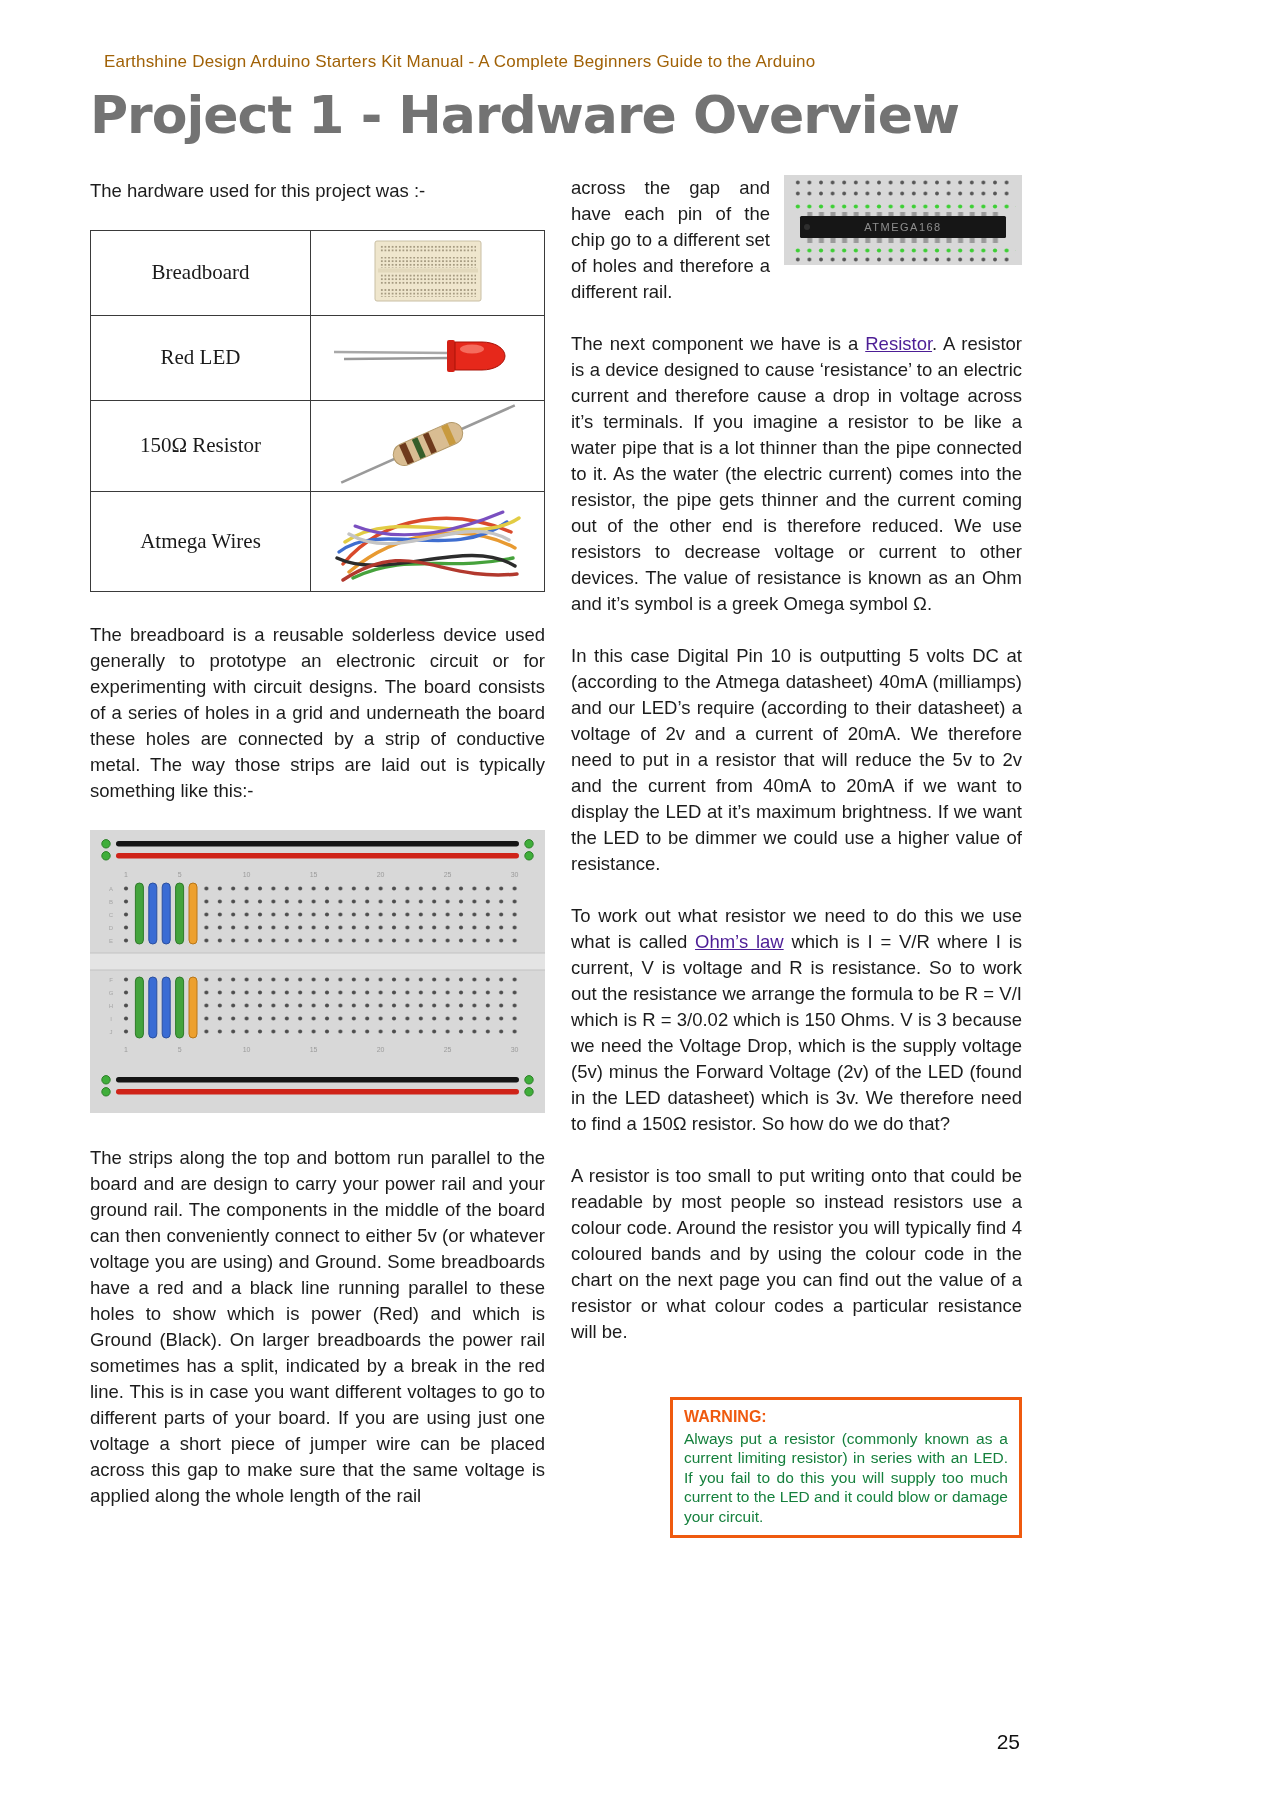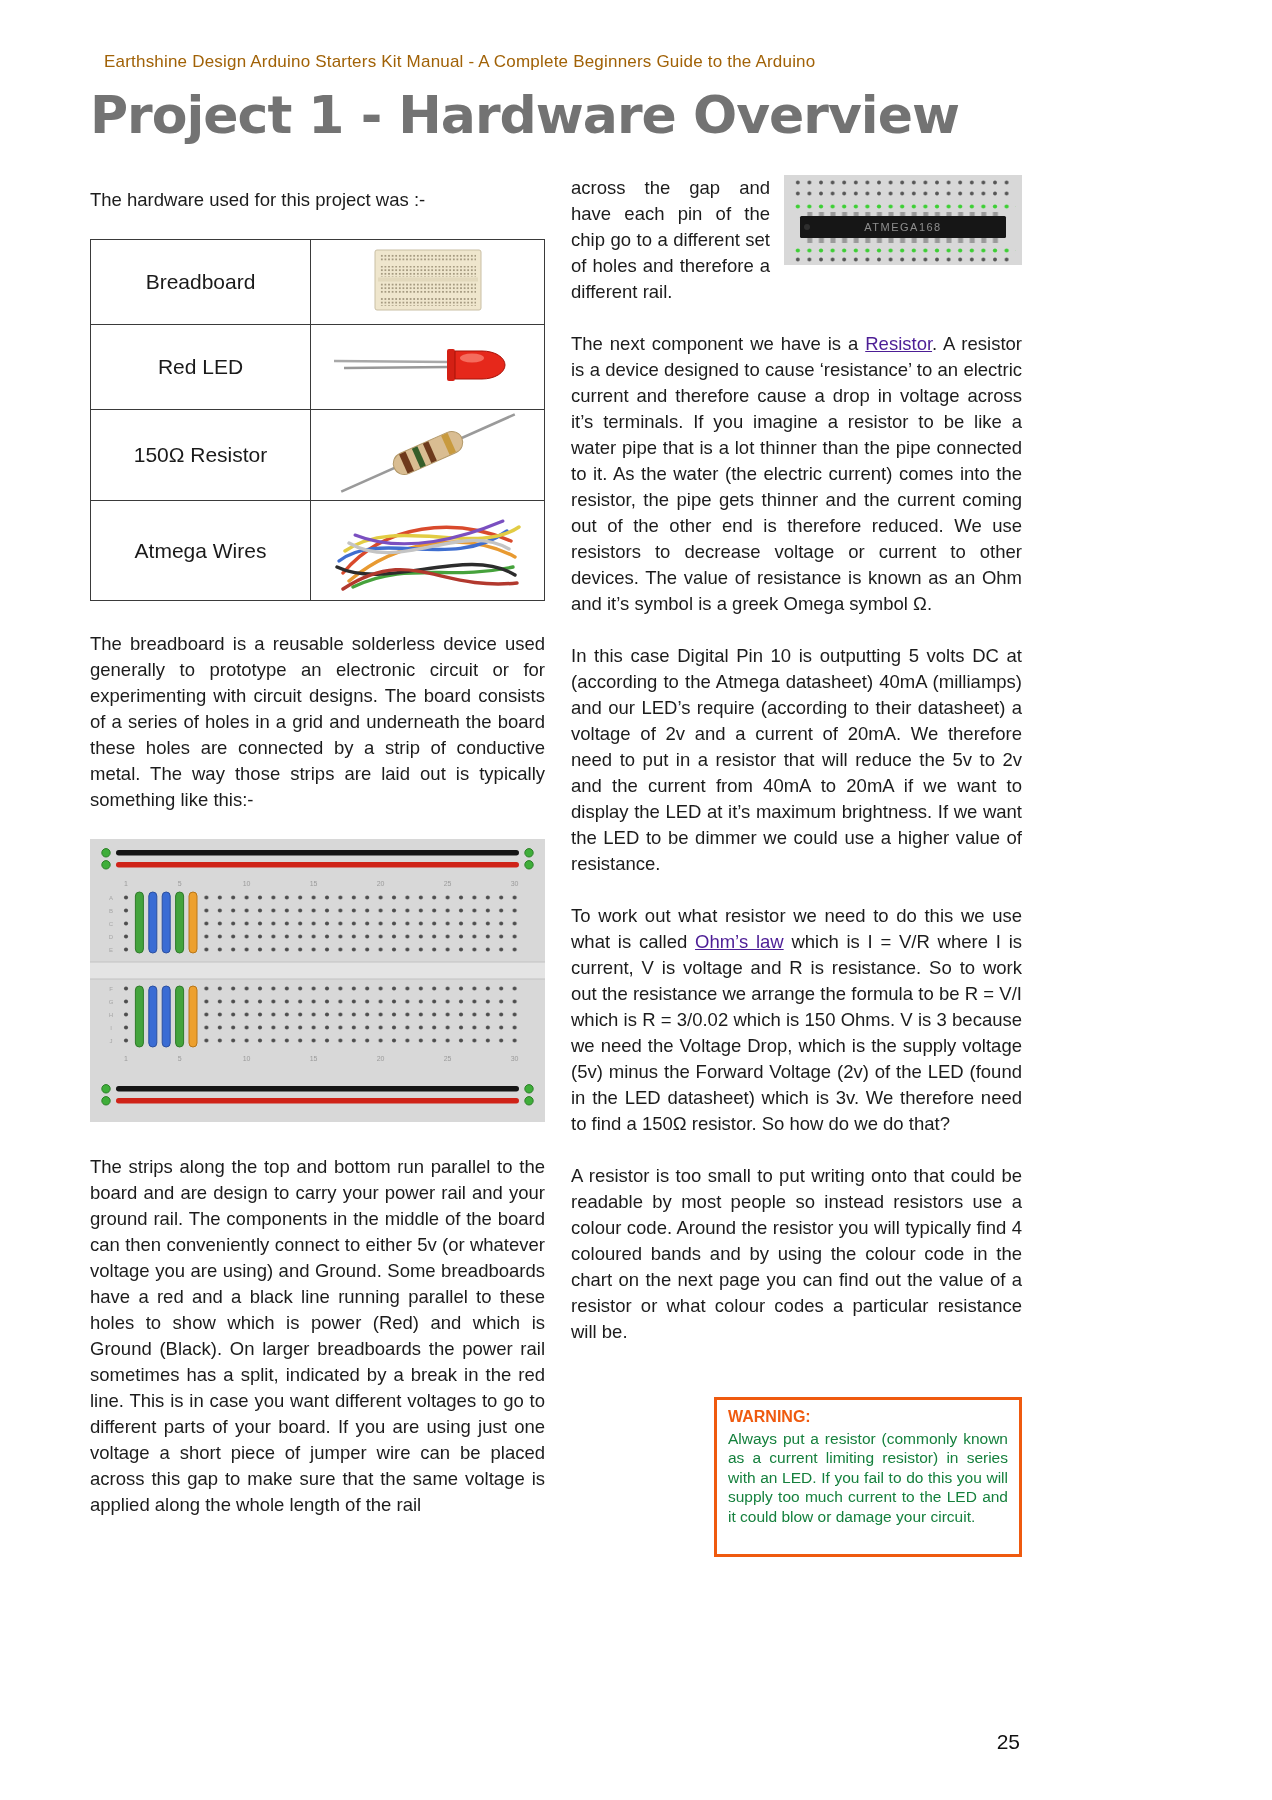--- a/index.html
+++ b/index.html
@@ -37,45 +37,46 @@
     line-height:26px;
     text-align:justify;
     margin-bottom:26px;
   }
   .intro { margin-bottom:22px; }
   
   table.hw-table {
     border-collapse:collapse;
     width:455px;
     margin-bottom:30px;
+    font-family:Liberation Serif, serif;
   }
   table.hw-table td { border:1px solid #3a3a3a; vertical-align:middle; }
   td.hw-label {
     width:220px;
     text-align:center;
     font-size:21px;
     color:#1a1a1a;
   }
   td.hw-img { text-align:center; }
   tr.r1 td, tr.r2 td { height:85px; }
   tr.r3 td { height:88px; }
   tr.r4 td { height:100px; }
   .figure-block { margin-bottom:28px; }
   
   .wrap-block { display:flow-root; margin-bottom:26px; }
   .wrap-block p.body-text { margin-bottom:0; }
   .ic-float { float:right; margin:0 0 6px 14px; }
   a.inline-link { color:#4c1d95; text-decoration:underline; cursor:pointer; }
   
   .warning-box {
-    width:308px;
+    width:352px;
     margin-left:auto;
     margin-top:52px;
     border:3px solid #ef5a0f;
-    padding:8px 11px 28px 11px;
+    padding:8px 11px 9px 11px;
   }
   .warning-title {
     color:#ef5a0f;
     font-weight:bold;
     font-size:16px;
     margin-bottom:3px;
   }
   .warning-body {
     font-size:15.5px;
     line-height:19.5px;

